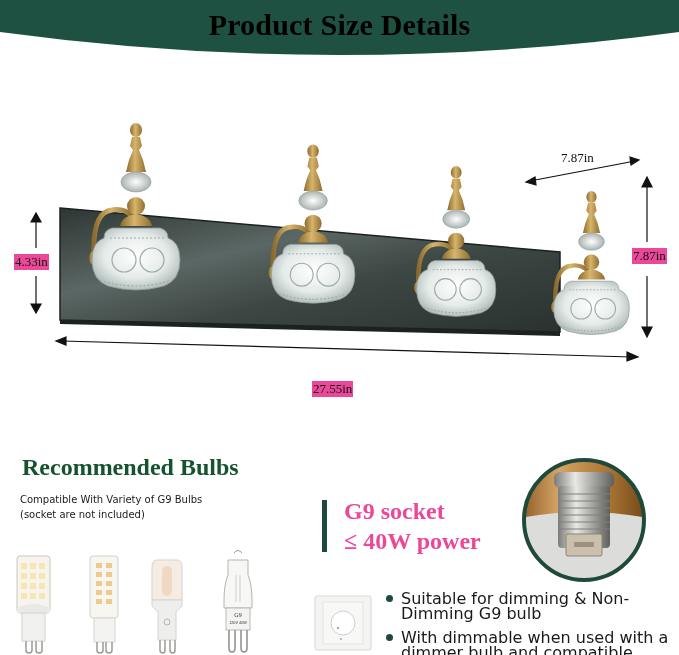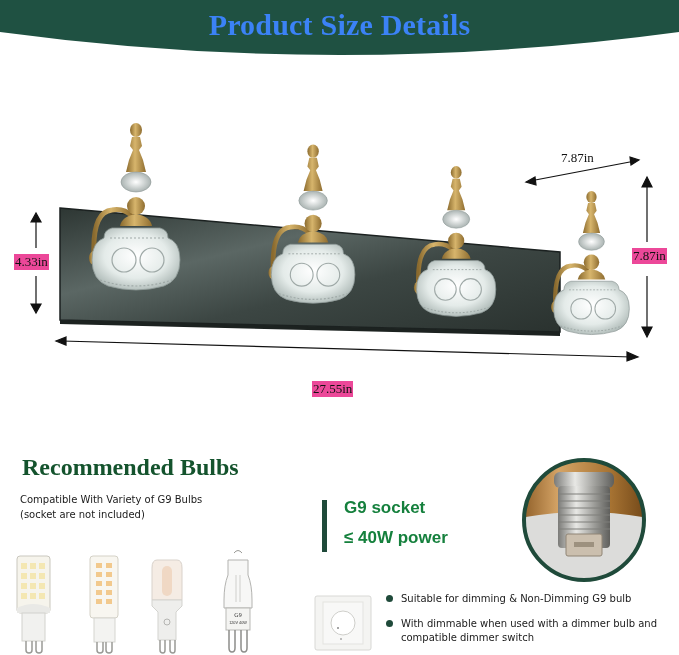--- a/index.html
+++ b/index.html
@@ -2,21 +2,21 @@
 <html><head>
 <meta charset="utf-8">
 <style>
   * { box-sizing: border-box; margin: 0; padding: 0; }
   html, body { width: 679px; height: 655px; background: #ffffff; overflow: hidden; }
   body { position: relative; font-family: "Liberation Serif", serif; }
 
   .banner { position: absolute; left: 0; top: 0; width: 679px; height: 60px; }
   .banner-title {
     position: absolute; left: 0; top: 8px; width: 679px; text-align: center;
-    color: #3b82f6; font-family: "Liberation Serif", serif; font-weight: bold;
+    color: #000000; font-family: "Liberation Serif", serif; font-weight: bold;
     font-size: 30px; letter-spacing: 0.2px;
   }
 
   .fixture { position: absolute; left: 0; top: 110px; width: 679px; height: 280px; }
 
   .dim-label {
     position: absolute; font-family: "Liberation Serif", serif; font-size: 13px;
     color: #111; background: #ec4899; padding: 0 1px; white-space: nowrap;
   }
 
@@ -26,32 +26,32 @@
   }
   .sub-text {
     position: absolute; left: 20px; top: 492px; font-family: "DejaVu Sans", sans-serif;
     font-size: 10px; color: #1a1a1a; line-height: 15px;
   }
 
   .bulbs { position: absolute; left: 0; top: 545px; width: 290px; height: 110px; }
 
   .spec-bar { position: absolute; left: 322px; top: 500px; width: 5px; height: 52px; background: #1f4a3a; }
   .spec-line {
-    position: absolute; left: 344px; font-family: Liberation Sans, sans-serif; font-weight: bold;
-    font-size: 17px; color: #15803d; white-space: nowrap;
+    position: absolute; left: 344px; font-family: Liberation Serif, serif; font-weight: bold;
+    font-size: 24px; color: #ec4899; white-space: nowrap;
   }
 
   .socket { position: absolute; left: 520px; top: 456px; width: 128px; height: 128px; }
 
   .switch { position: absolute; left: 314px; top: 595px; width: 58px; height: 56px; }
 
   .feature-list { position: absolute; left: 386px; top: 592px; width: 290px; }
   .feature {
     display: flex; align-items: flex-start; font-family: "DejaVu Sans", sans-serif;
-    font-size: 10px; color: #1a1a1a; line-height: 14.5px; margin-bottom: 10px;
+    font-size: 16px; color: #1a1a1a; line-height: 14.5px; margin-bottom: 10px;
   }
   .bullet {
     width: 7px; height: 7px; border-radius: 50%; background: #1f4a3a;
     margin-right: 8px; margin-top: 3px; flex: 0 0 7px;
   }
 </style>
 </head>
 <body>
 
 <div class="banner">

